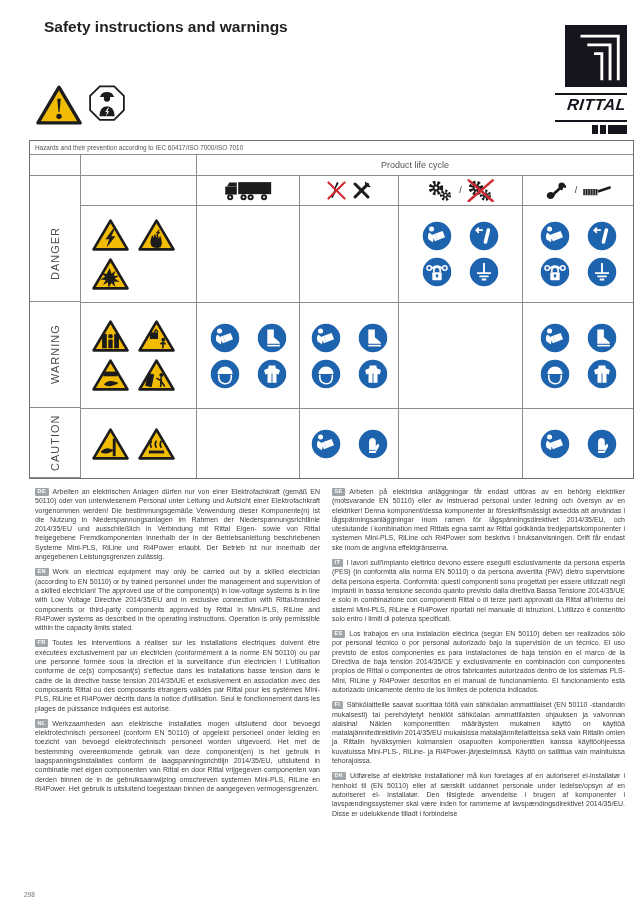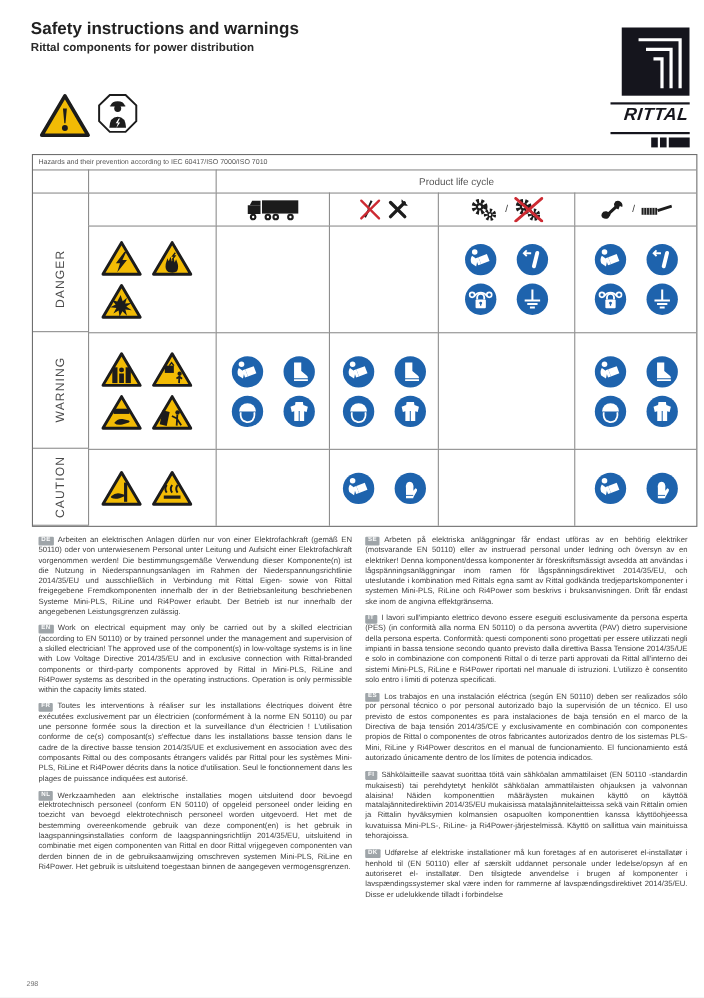--- a/index.html
+++ b/index.html
@@ -2,21 +2,21 @@
 <html><head>
 <meta charset="utf-8">
 <style>
   html,body{margin:0;padding:0;background:#e8e8e8;}
   .doc{
     position:relative;width:640px;height:907px;margin:0 auto;
     background:#ffffff;overflow:hidden;
     font-family:"Liberation Sans","DejaVu Sans",sans-serif;color:#2e2e2e;
   }
   
-  .title-block{position:absolute;left:28px;top:18px;}
+  .title-block{position:absolute;left:44px;top:18px;}
   .title-block h1{margin:0;font-size:15.5px;line-height:1.15;font-weight:bold;color:#222;}
   .title-block .sub{margin:1px 0 0;font-size:10.5px;font-weight:bold;color:#2a2a2a;line-height:1.25;}
   .safety-marks{position:absolute;left:36px;top:84px;display:flex;align-items:flex-start;gap:6px;}
   .safety-marks .icon-tri{width:46px;}
   
   .logo{position:absolute;left:555px;top:24px;width:72px;}
   .logo .logo-square{display:block;margin-left:10px;width:62px;height:64px;}
   .logo .logo-rule{height:0;border-top:2px solid #15151d;margin-top:5px;}
   .logo .logo-word{
     font-size:16px;font-weight:bold;font-style:italic;letter-spacing:.5px;
@@ -63,21 +63,20 @@
   }
   .page-number{position:absolute;left:24px;top:891px;font-size:6.5px;color:#777;}
 </style>
 </head>
 <body>
 
 <div class="doc">
 
   <div class="title-block">
     <h1>Safety instructions and warnings</h1>
-    <div class="sub">Rittal components for power distribution</div>
   </div>
 
   <div class="safety-marks" id="safety-marks">
       <span class="icon icon-tri">
         <svg viewBox="0 0 36 33">
           <path d="M18 2.5 L34.5 30.5 H1.5 Z" fill="#f2bb05" stroke="#1c1c1c" stroke-width="2.6" stroke-linejoin="round"></path>
           <path d="M16.6 11.5 h2.8 l-1 10.5 h-0.8 z" fill="#1c1c1c"></path>
           <circle cx="18" cy="25.3" r="2.1" fill="#1c1c1c"></circle>
         </svg>
       </span>

